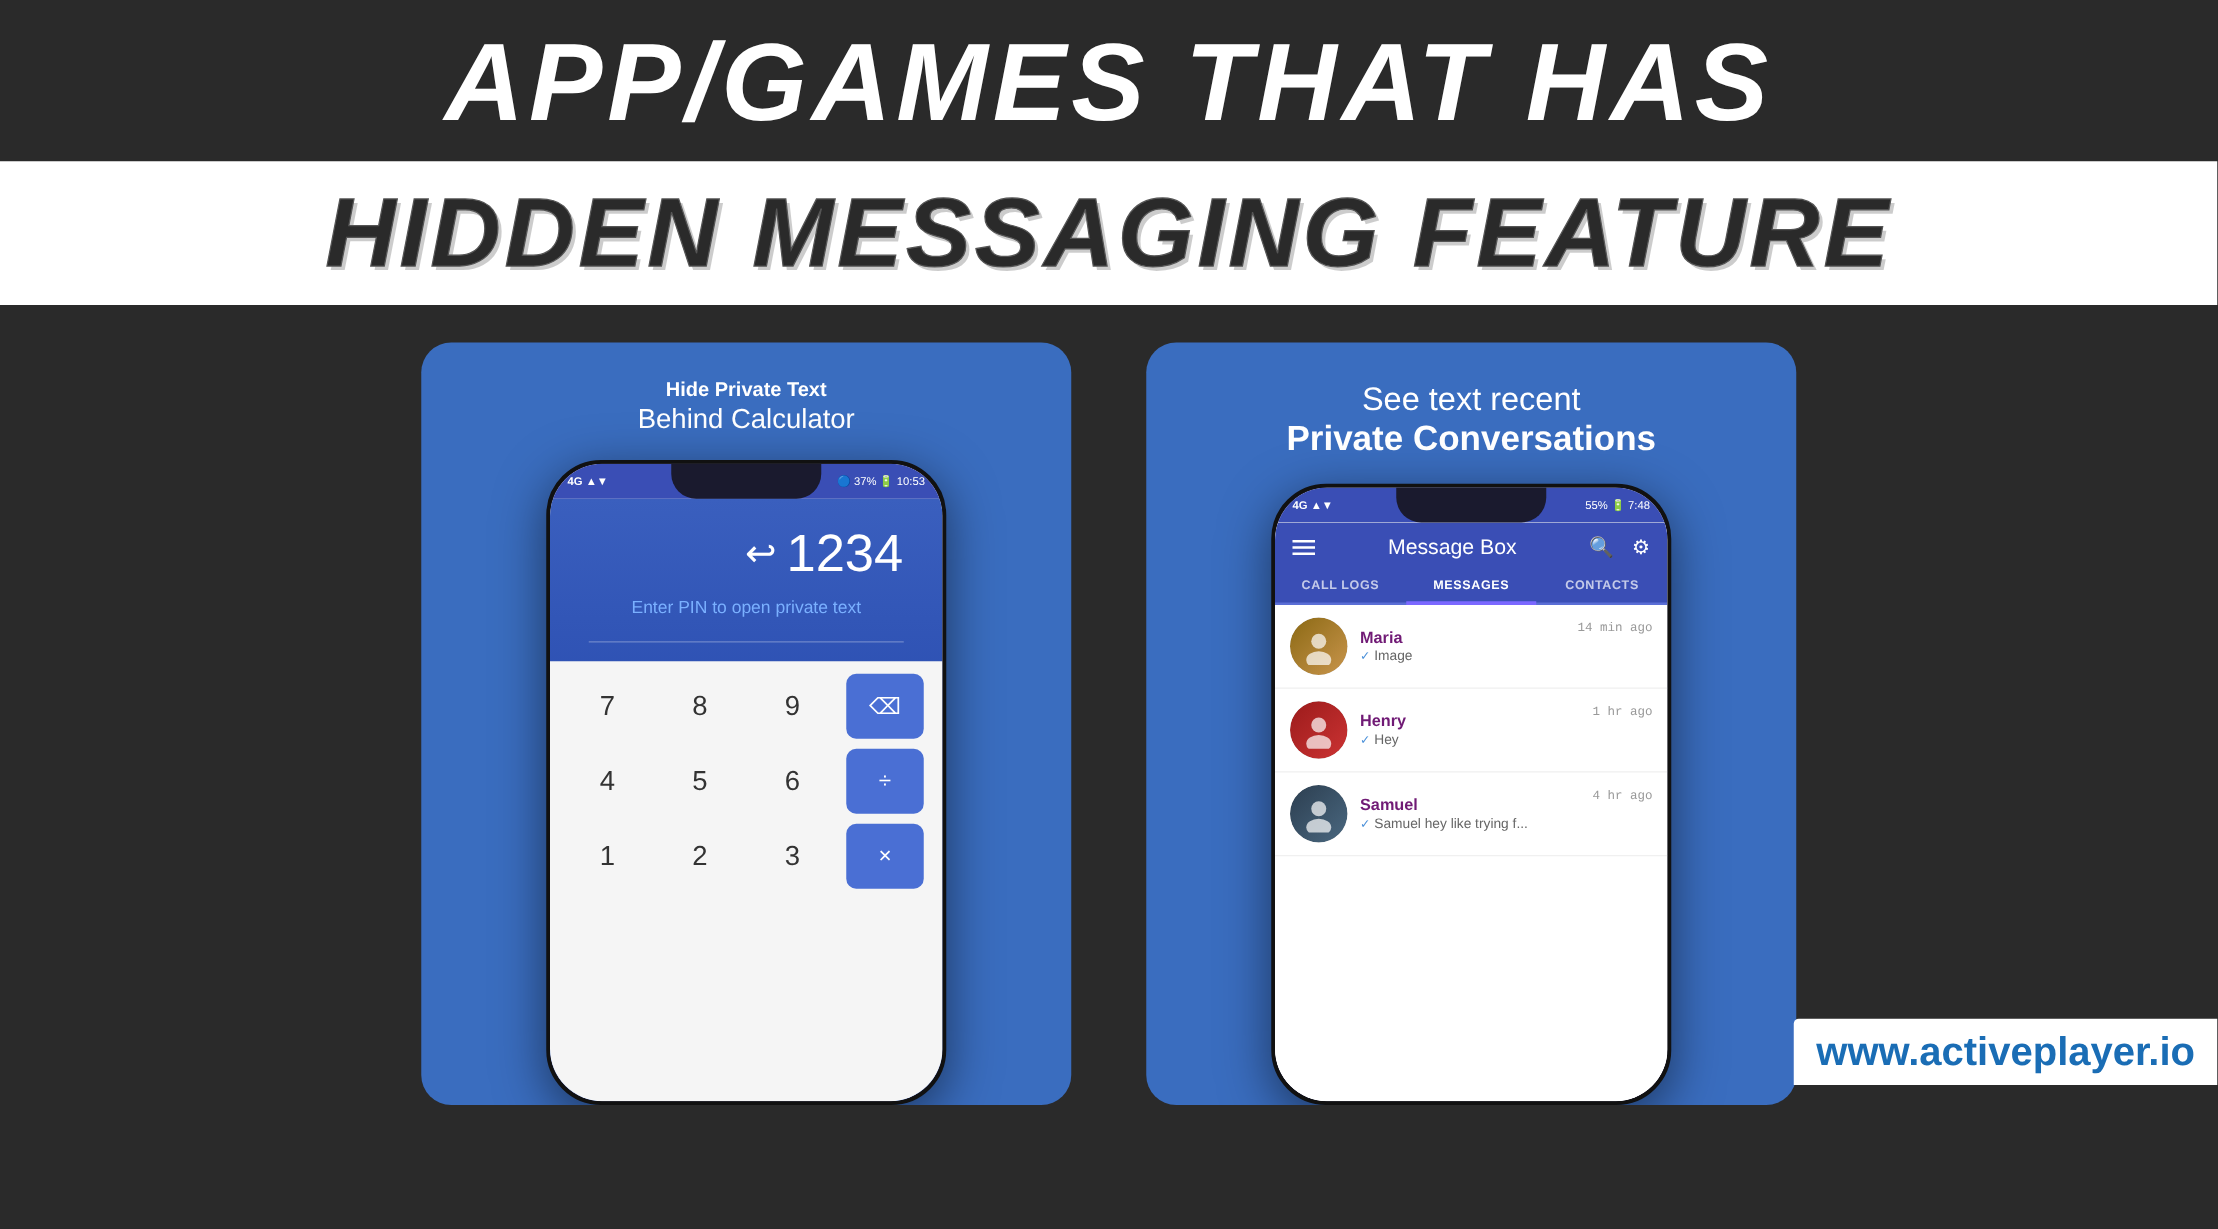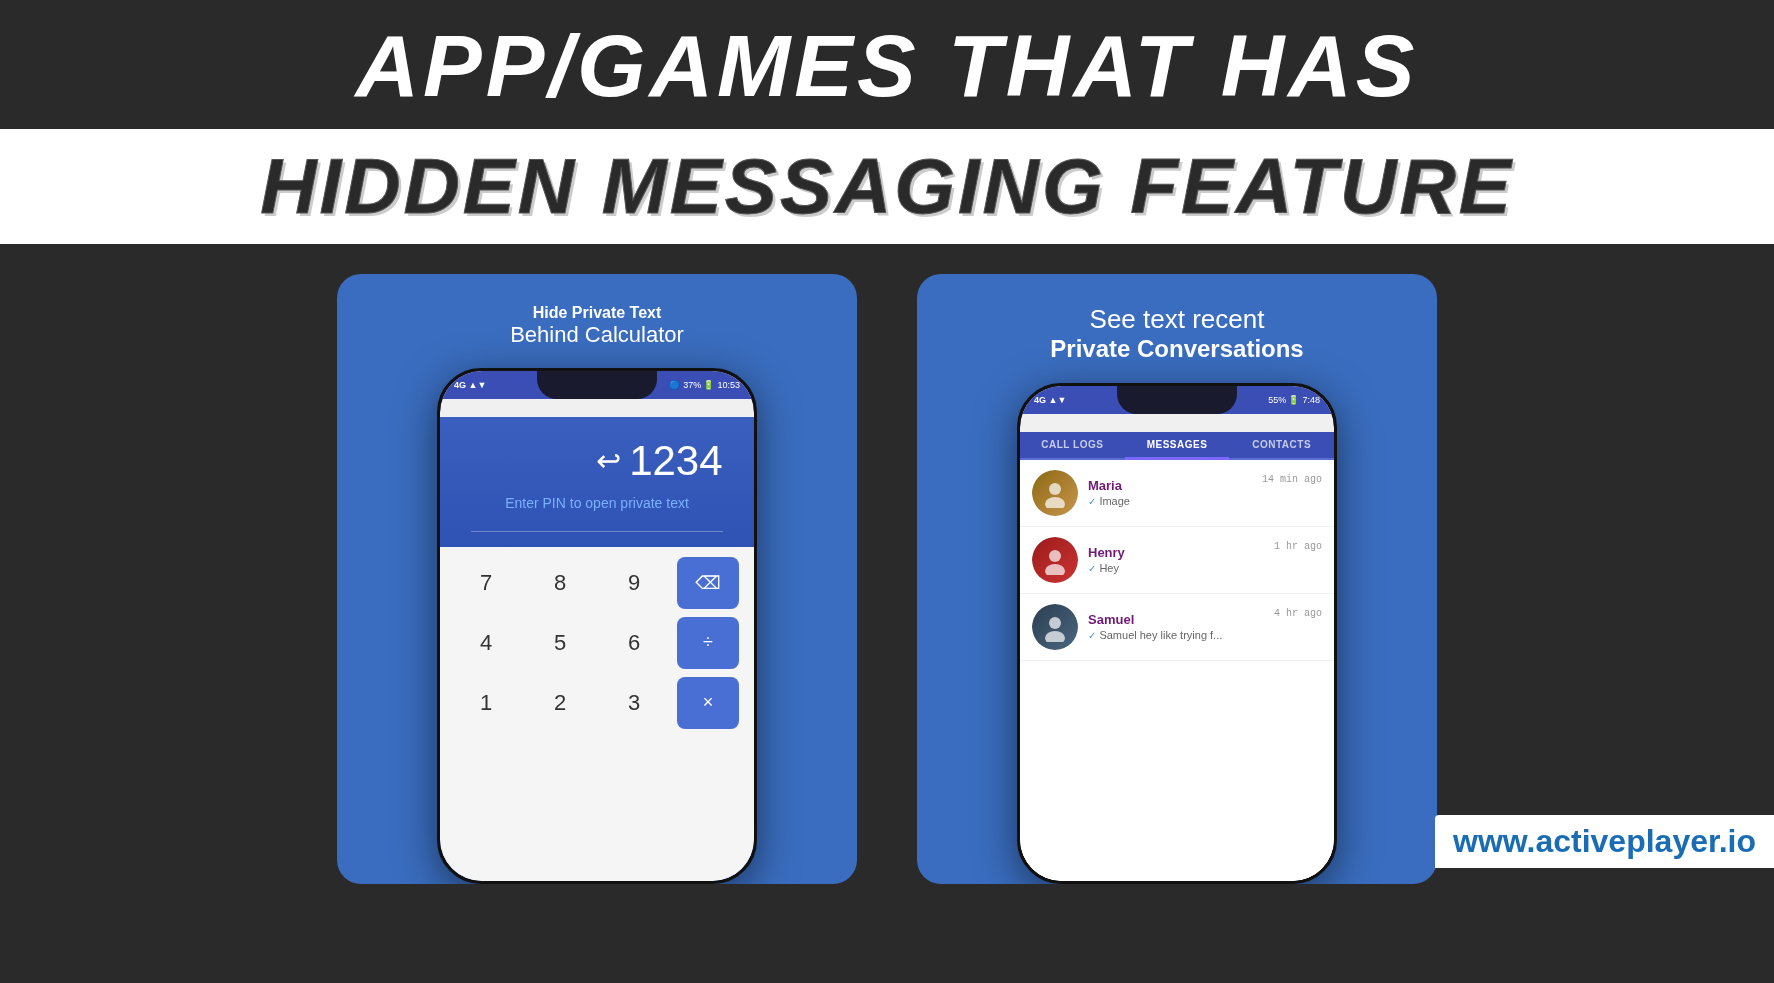--- a/index.html
+++ b/index.html
@@ -106,21 +106,20 @@
 
     
     .phone-screen {
       width: 100%;
       height: 100%;
       background: #f0f0f0;
       border-radius: 42px;
       overflow: hidden;
       display: flex;
       flex-direction: column;
-      gap: 18px;
     }
 
     
     .status-bar {
       background: #3a4eb5;
       height: 28px;
       display: flex;
       justify-content: space-between;
       align-items: center;
       padding: 0 14px;
@@ -430,37 +429,51 @@
             </div>
           </div>
         </div>
       </div>
     </div>
   </div>
 
   <div class="phone-card phone-card-right">
     <div class="phone-card-desc">
       <div class="desc-see" style="font-size:26px;font-weight:400;color:white;">See text recent</div>
-      <div class="desc-bold" style="font-size:24px;font-weight:800;color:white;">Private Conversations</div>
+      <div class="desc-bold" style="font-size:28px;font-weight:800;color:white;">Private Conversations</div>
     </div>
 
     <div class="phone-mockup">
       <div class="phone-notch"></div>
       <div class="phone-screen">
 
         <div class="status-bar">
           <div class="status-left">
             <span>4G ▲▼</span>
           </div>
           <div>
             <span>55% 🔋 7:48</span>
           </div>
         </div>
 
         <div class="msg-screen">
+          <div class="msg-header">
+            <div class="msg-title-row">
+              <div class="hamburger">
+                <span></span>
+                  <span></span>
+                  <span></span>
+              </div>
+              <span class="msg-title-text">Message Box</span>
+              <div class="msg-icons">
+                <span>🔍</span>
+                <span>⚙</span>
+              </div>
+            </div>
+          </div>
 
           <div class="msg-tabs">
             <div class="msg-tab">CALL LOGS</div>
             <div class="msg-tab active">MESSAGES</div>
             <div class="msg-tab">CONTACTS</div>
           </div>
 
           <div class="msg-list">
 
             <div class="msg-item">

